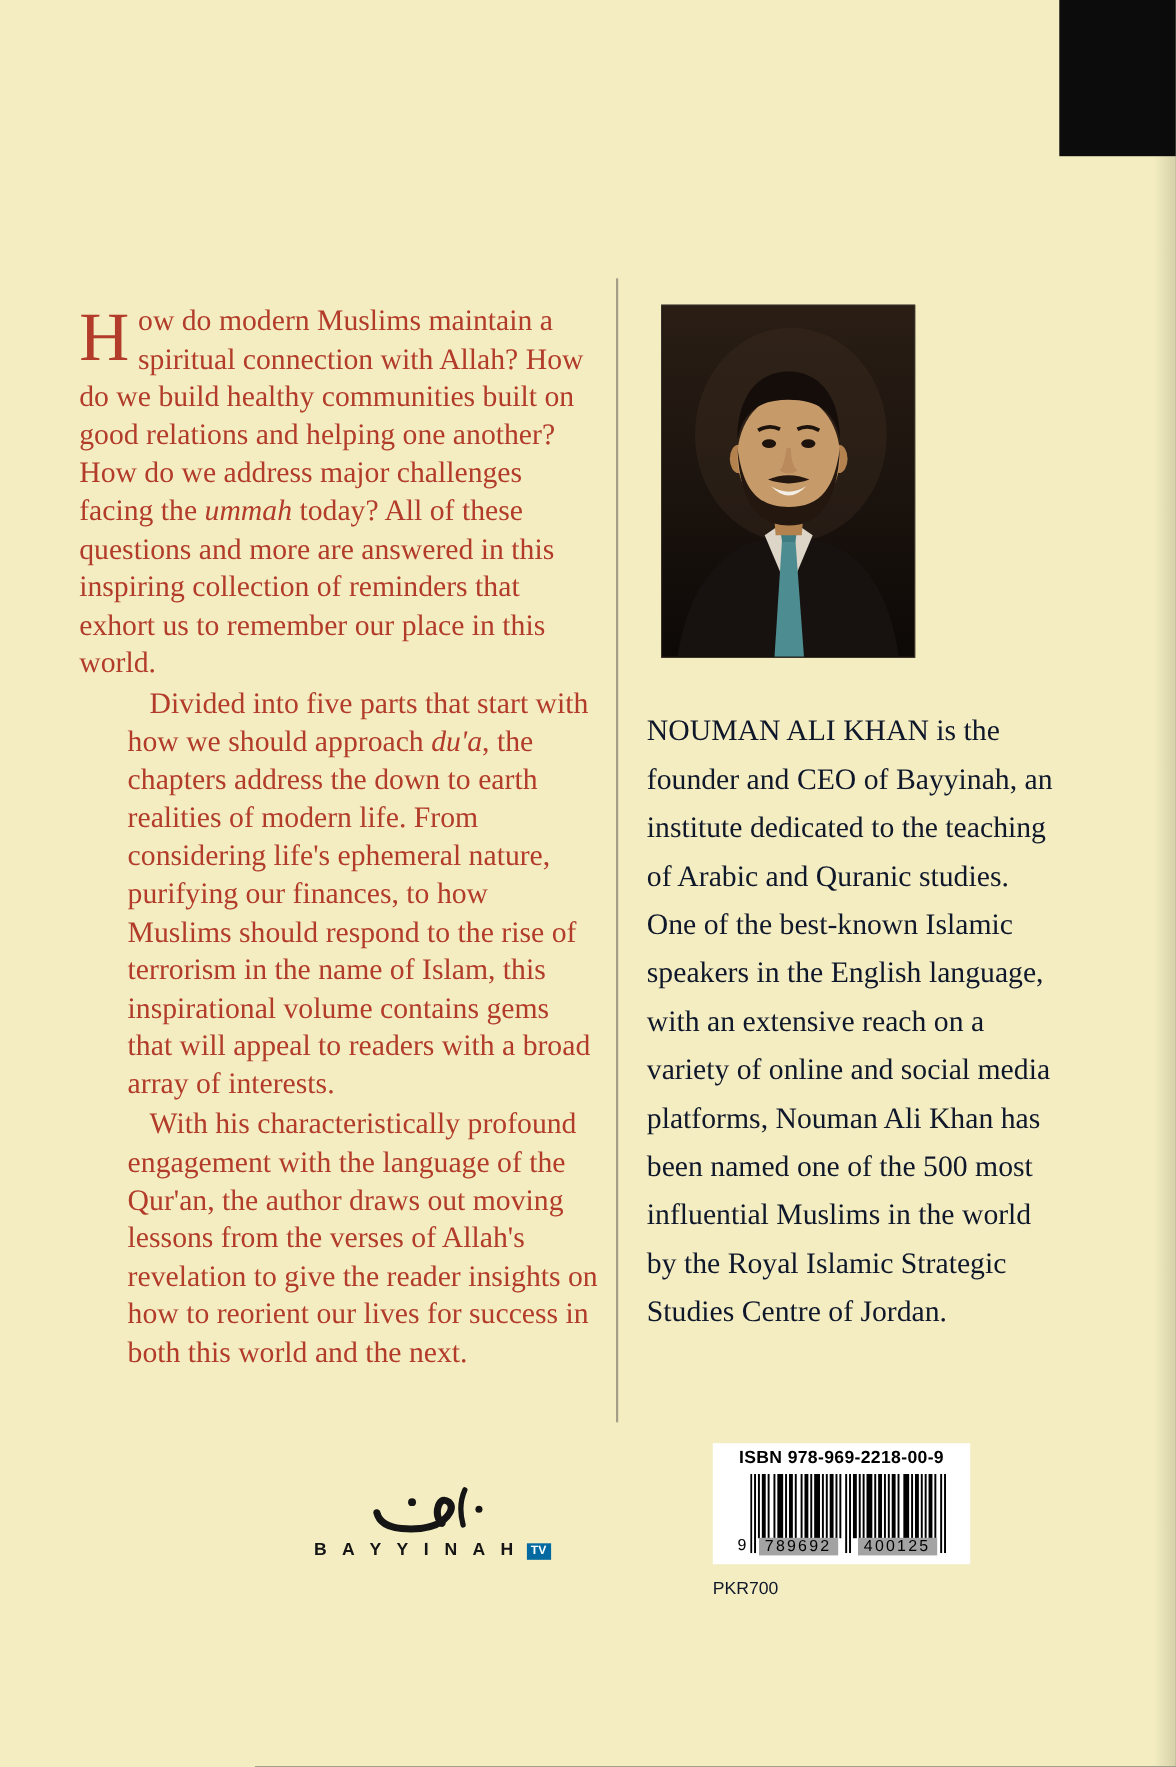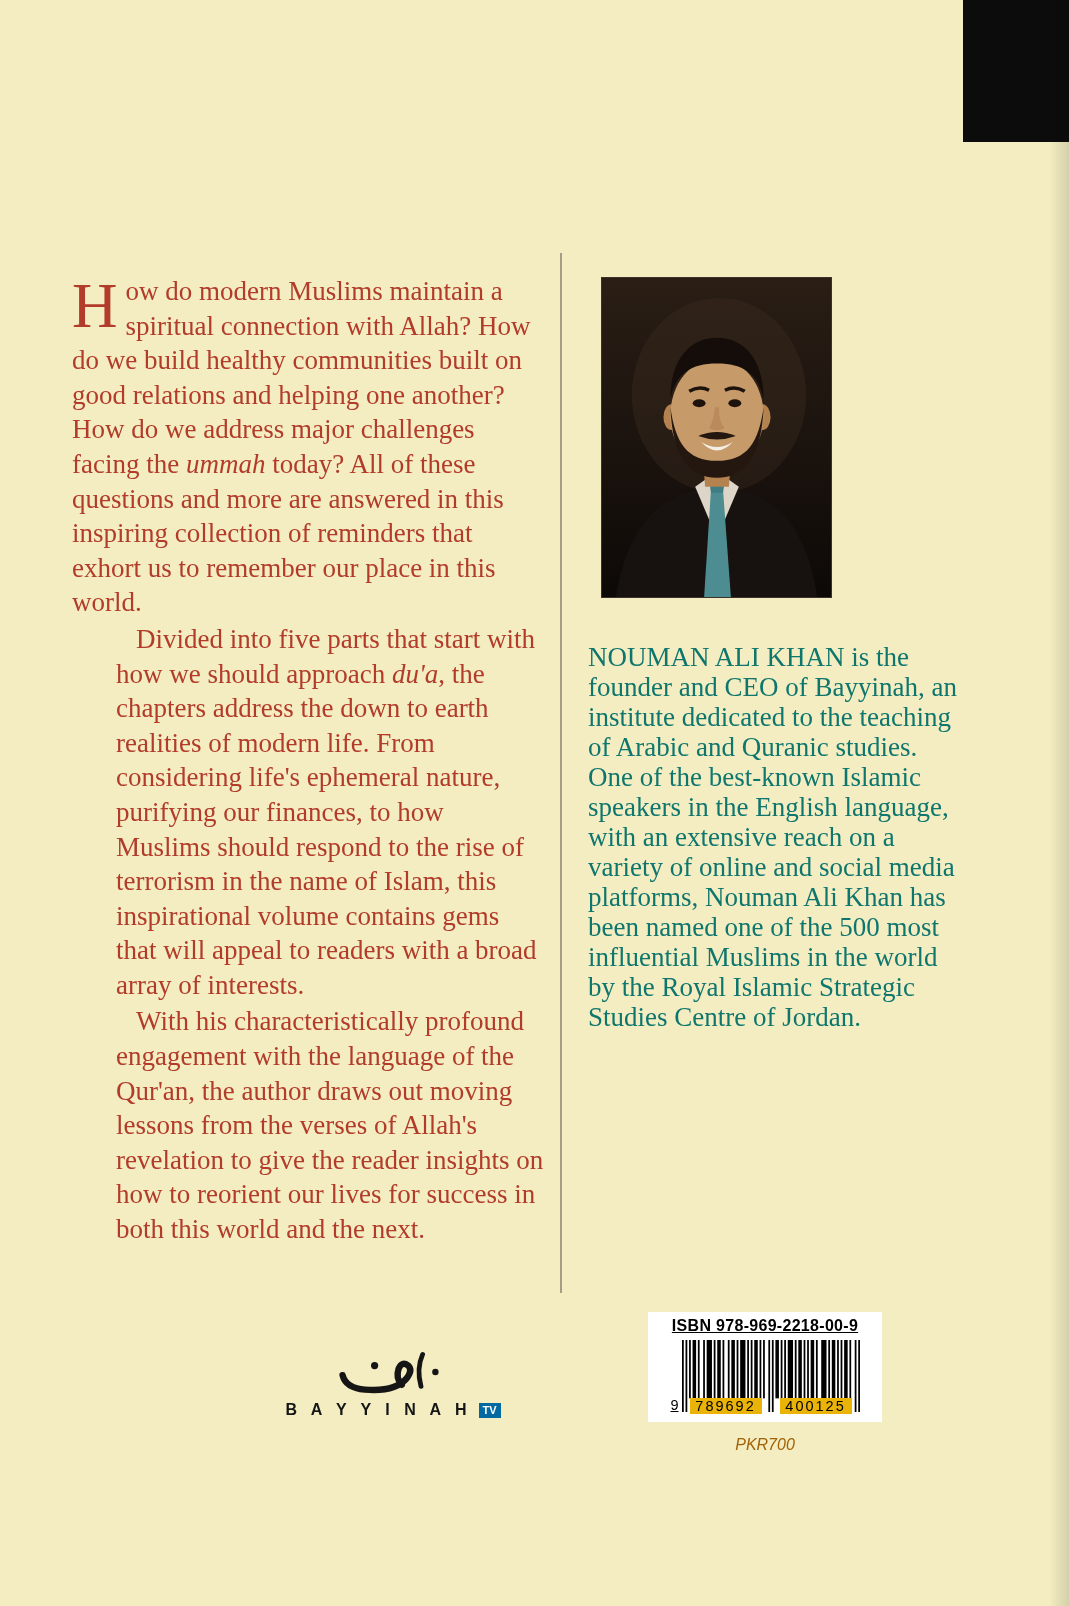--- a/index.html
+++ b/index.html
@@ -52,22 +52,22 @@
     position:absolute; left:601px; top:277px;
     width:231px; height:321px;
     border:1px solid #3a332a;
     background:#15100c;
   }
   .photo svg { display:block; width:100%; height:100%; }
 
   
   .bio {
     position:absolute; left:588px; top:642px; width:372px;
-    color:#0f766e;
-    font-size:27px; line-height:30px;
+    color:#0f172a;
+    font-size:27px; line-height:44px;
   }
 
   
   .kube {
     position:absolute; left:185px; top:1334px; width:96px;
     text-align:center;
     font-family:"Liberation Sans", sans-serif;
   }
   .kube svg { width:62px; height:62px; display:block; margin:0 auto; }
   .kube-name { font-weight:bold; font-size:22px; color:#121212; letter-spacing:1px; margin-top:2px; }
@@ -85,40 +85,38 @@
   .tv-badge { background:#0369a1; color:#fff; font-size:11px; font-weight:bold; padding:2px 4px; line-height:1; }
 
   
   .isbn-box {
     position:absolute; left:648px; top:1312px; width:234px;
     background:#ffffff;
     text-align:center;
     padding:5px 16px 10px;
     font-family:"Liberation Sans", sans-serif;
     color:#000;
-    text-decoration:underline;
   }
   .isbn-label { font-size:16px; font-weight:bold; letter-spacing:0.3px; }
   .barcode { display:flex; align-items:flex-end; justify-content:center; margin-top:5px; }
   .bc-left { font-size:14.5px; margin:0 3px -1px 0; }
   .bars-wrap { position:relative; width:178px; }
   .bars-wrap svg { display:block; width:178px; height:72px; }
   .bc-digits span {
     position:absolute; bottom:-2px; width:72px;
-    text-align:center; background:#eab308;
+    text-align:center; background:#a3a3a3;
     font-size:14.5px; letter-spacing:2px;
   }
   .bc-digits .g1 { left:8px; }
   .bc-digits .g2 { left:98px; }
 
   .price {
     position:absolute; left:648px; top:1436px; width:234px;
-    text-align:center;
-    font-family:"Liberation Sans", sans-serif;
-    font-size:16px; color:#a16207;font-style:italic;
+    font-family:"Liberation Sans", sans-serif;
+    font-size:16px; color:#0f172a;
   }
 </style>
 </head>
 <body>
 
 <div class="cover">
 
   <div class="black-corner"></div>
 
   <div class="blurb">

